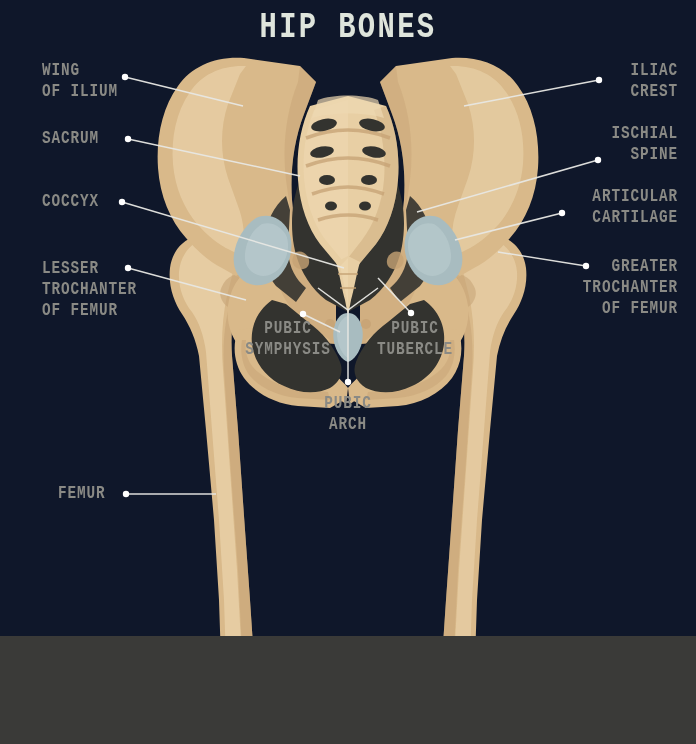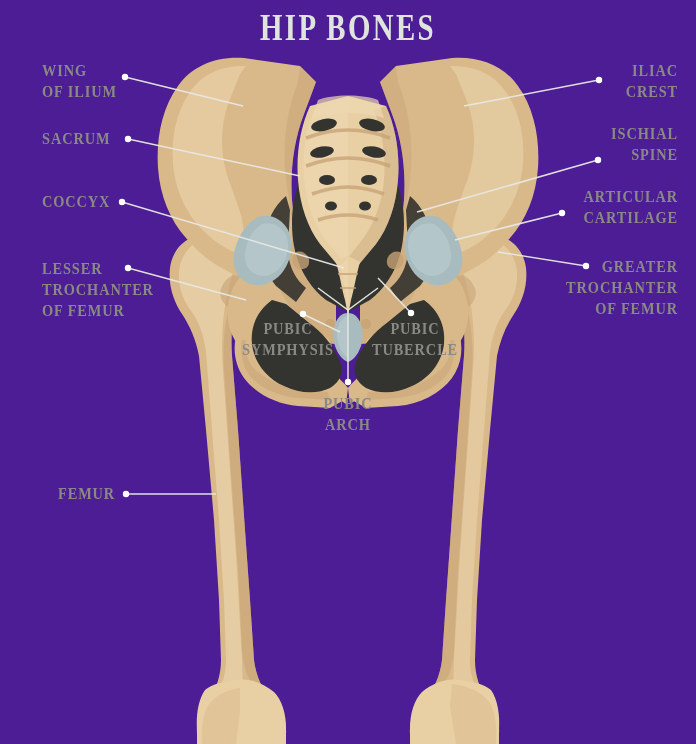--- a/index.html
+++ b/index.html
@@ -3,24 +3,24 @@
 <meta charset="utf-8">
 <style>
   html, body {
     margin: 0;
     padding: 0;
     background: #3a3a38;
   }
   #root {
     position: relative;
     width: 696px;
-    height: 744px;
-    background: #4c1d95;
+    height: 636px;
+    background: #0f172a;
     overflow: hidden;
-    font-family: Liberation Serif, serif;
+    font-family: Liberation Mono, monospace;
   }
   #title {
     position: absolute;
     top: 6px;
     left: 0;
     width: 696px;
     text-align: center;
     color: #dfe5dc;
     font-size: 37px;
     font-weight: 700;

